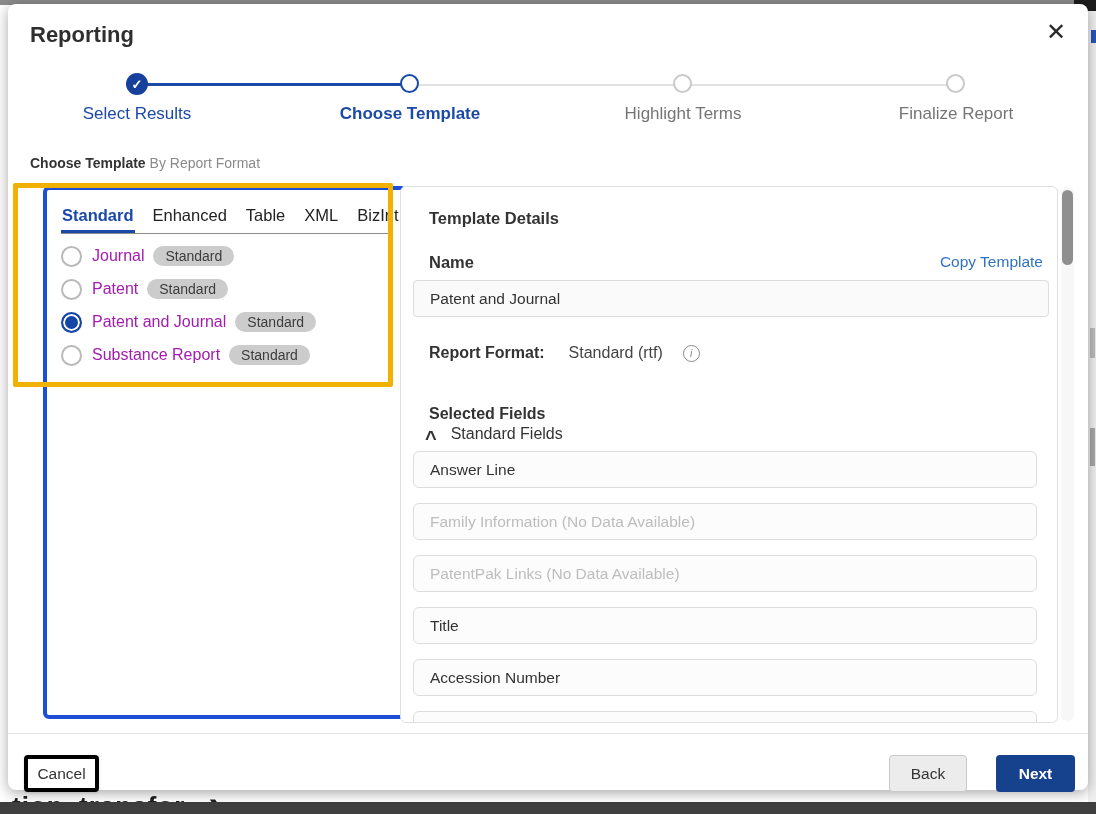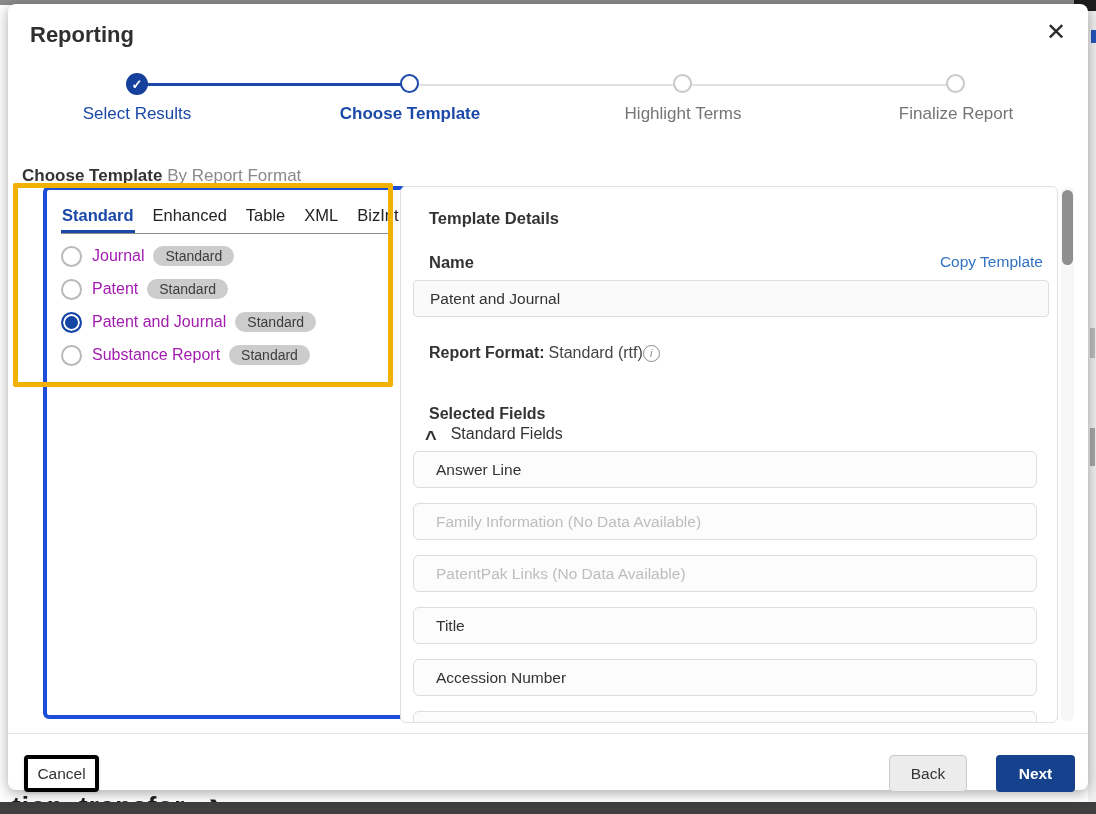--- a/index.html
+++ b/index.html
@@ -32,21 +32,21 @@
   .circle.done { width:22px; height:22px; background:#15409c; top:69px;
     display:flex; align-items:center; justify-content:center; color:#fff; font-size:13px; font-weight:700; }
   .circle.current { width:19px; height:19px; border:2px solid #1b49a8; }
   .circle.todo { width:19px; height:19px; border:2px solid #c9c9c9; }
   .step-label { position:absolute; top:100px; width:220px; text-align:center; font-size:17px; }
   .step-label.done { color:#1b49a8; }
   .step-label.current { color:#1b49a8; font-weight:700; }
   .step-label.todo { color:#757575; }
 
   
-  .section-heading { position:absolute; left:14px; top:151px; font-size:17px; font-weight:700; color:#333;margin-top:11px; }
+  .section-heading { position:absolute; left:22px; top:151px; font-size:14px; font-weight:700; color:#333; }
   .section-heading .sub { font-weight:400; color:#8a8a8a; }
 
   
   .left-card { position:absolute; left:12px; top:182px; width:364px; height:533px;
     border:4px solid #1d4ed8; border-radius:6px; background:#fff;margin-left:23px; }
   .highlight-box { position:absolute; left:5px; top:179px; width:380px; height:204px;
     border:5px solid #f0b100; border-radius:2px; pointer-events:none; z-index:20; }
   .tabs { margin:14px 14px 0 14px; border-bottom:1px solid #8c8c8c; padding-bottom:0;
     display:flex; gap:17px; align-items:flex-end; }
   .tab { font-size:16.5px; color:#222; padding:2px 1px 8px 1px; cursor:pointer; white-space:nowrap; }
@@ -65,31 +65,31 @@
   .rc-inner { position:absolute; left:0; top:0; width:100%; height:100%; }
   .rc-heading { position:absolute; left:28px; top:22px; font-size:16.5px; font-weight:700; color:#333; }
   .name-label { position:absolute; left:28px; top:66px; font-size:16.5px; font-weight:700; color:#333; }
   .copy-link-row { position:absolute; right:14px; top:66px; display:flex; align-items:center; gap:10px;flex-direction:column; }
   .copy-link { color:#3173c2; font-size:15.5px; cursor:pointer; }
   .pencil-icon { color:#3173c2; font-size:17px; transform:scaleX(-1); display:inline-block; cursor:pointer; }
   .name-input { position:absolute; left:12px; top:93px; width:636px; height:37px;
     background:#fafafa; border:1px solid #dddddd; border-radius:4px;
     font-family:"Liberation Sans", sans-serif; font-size:15.5px; color:#333; padding-left:16px; }
   .format-row { position:absolute; left:28px; top:157px; font-size:16px; color:#444;
-    display:flex; align-items:center; gap:0; }
+    display:flex; align-items:center; gap:20px; }
   .format-label { font-weight:700; color:#333; margin-right:4px; }
   .info-icon { width:17px; height:17px; border:1px solid #8a8a8a; border-radius:50%; color:#8a8a8a;
     font-size:11px; font-style:italic; display:flex; align-items:center; justify-content:center; cursor:pointer; }
   .sel-fields-label { position:absolute; left:28px; top:218px; font-size:16px; font-weight:700; color:#333; }
   .group-row { position:absolute; left:24px; top:238px; display:flex; align-items:center; gap:14px; }
   .caret-up { font-size:20px; font-weight:700; color:#333; line-height:10px; transform:translateY(4px); cursor:pointer; }
   .group-label { font-size:16px; color:#333; }
   .fields { position:absolute; left:12px; top:264px; width:624px; }
   .field-box { width:100%; height:37px; background:#fcfcfc; border:1px solid #dddddd; border-radius:6px;
-    margin-bottom:15px; font-size:15.5px; color:#333; line-height:35px; padding-left:22px; cursor:grab; }
+    margin-bottom:15px; font-size:15.5px; color:#333; line-height:35px; padding-left:16px; cursor:grab; }
   .field-box.disabled { color:#bdbdbd; }
 
   
   .scroll-track { position:absolute; left:1053px; top:183px; width:13px; height:534px; background:#f7f7f7; border-radius:6px; }
   .scroll-thumb { position:absolute; left:1054px; top:186px; width:11px; height:75px; background:#8f8f8f; border-radius:6px; cursor:pointer; }
 
   
   .footer-divider { position:absolute; left:0; top:729px; width:100%; border-top:1px solid #e4e4e4; }
   .btn { position:absolute; top:751px; height:37px; border-radius:4px; font-size:15.5px;
     display:flex; align-items:center; justify-content:center; cursor:pointer;

